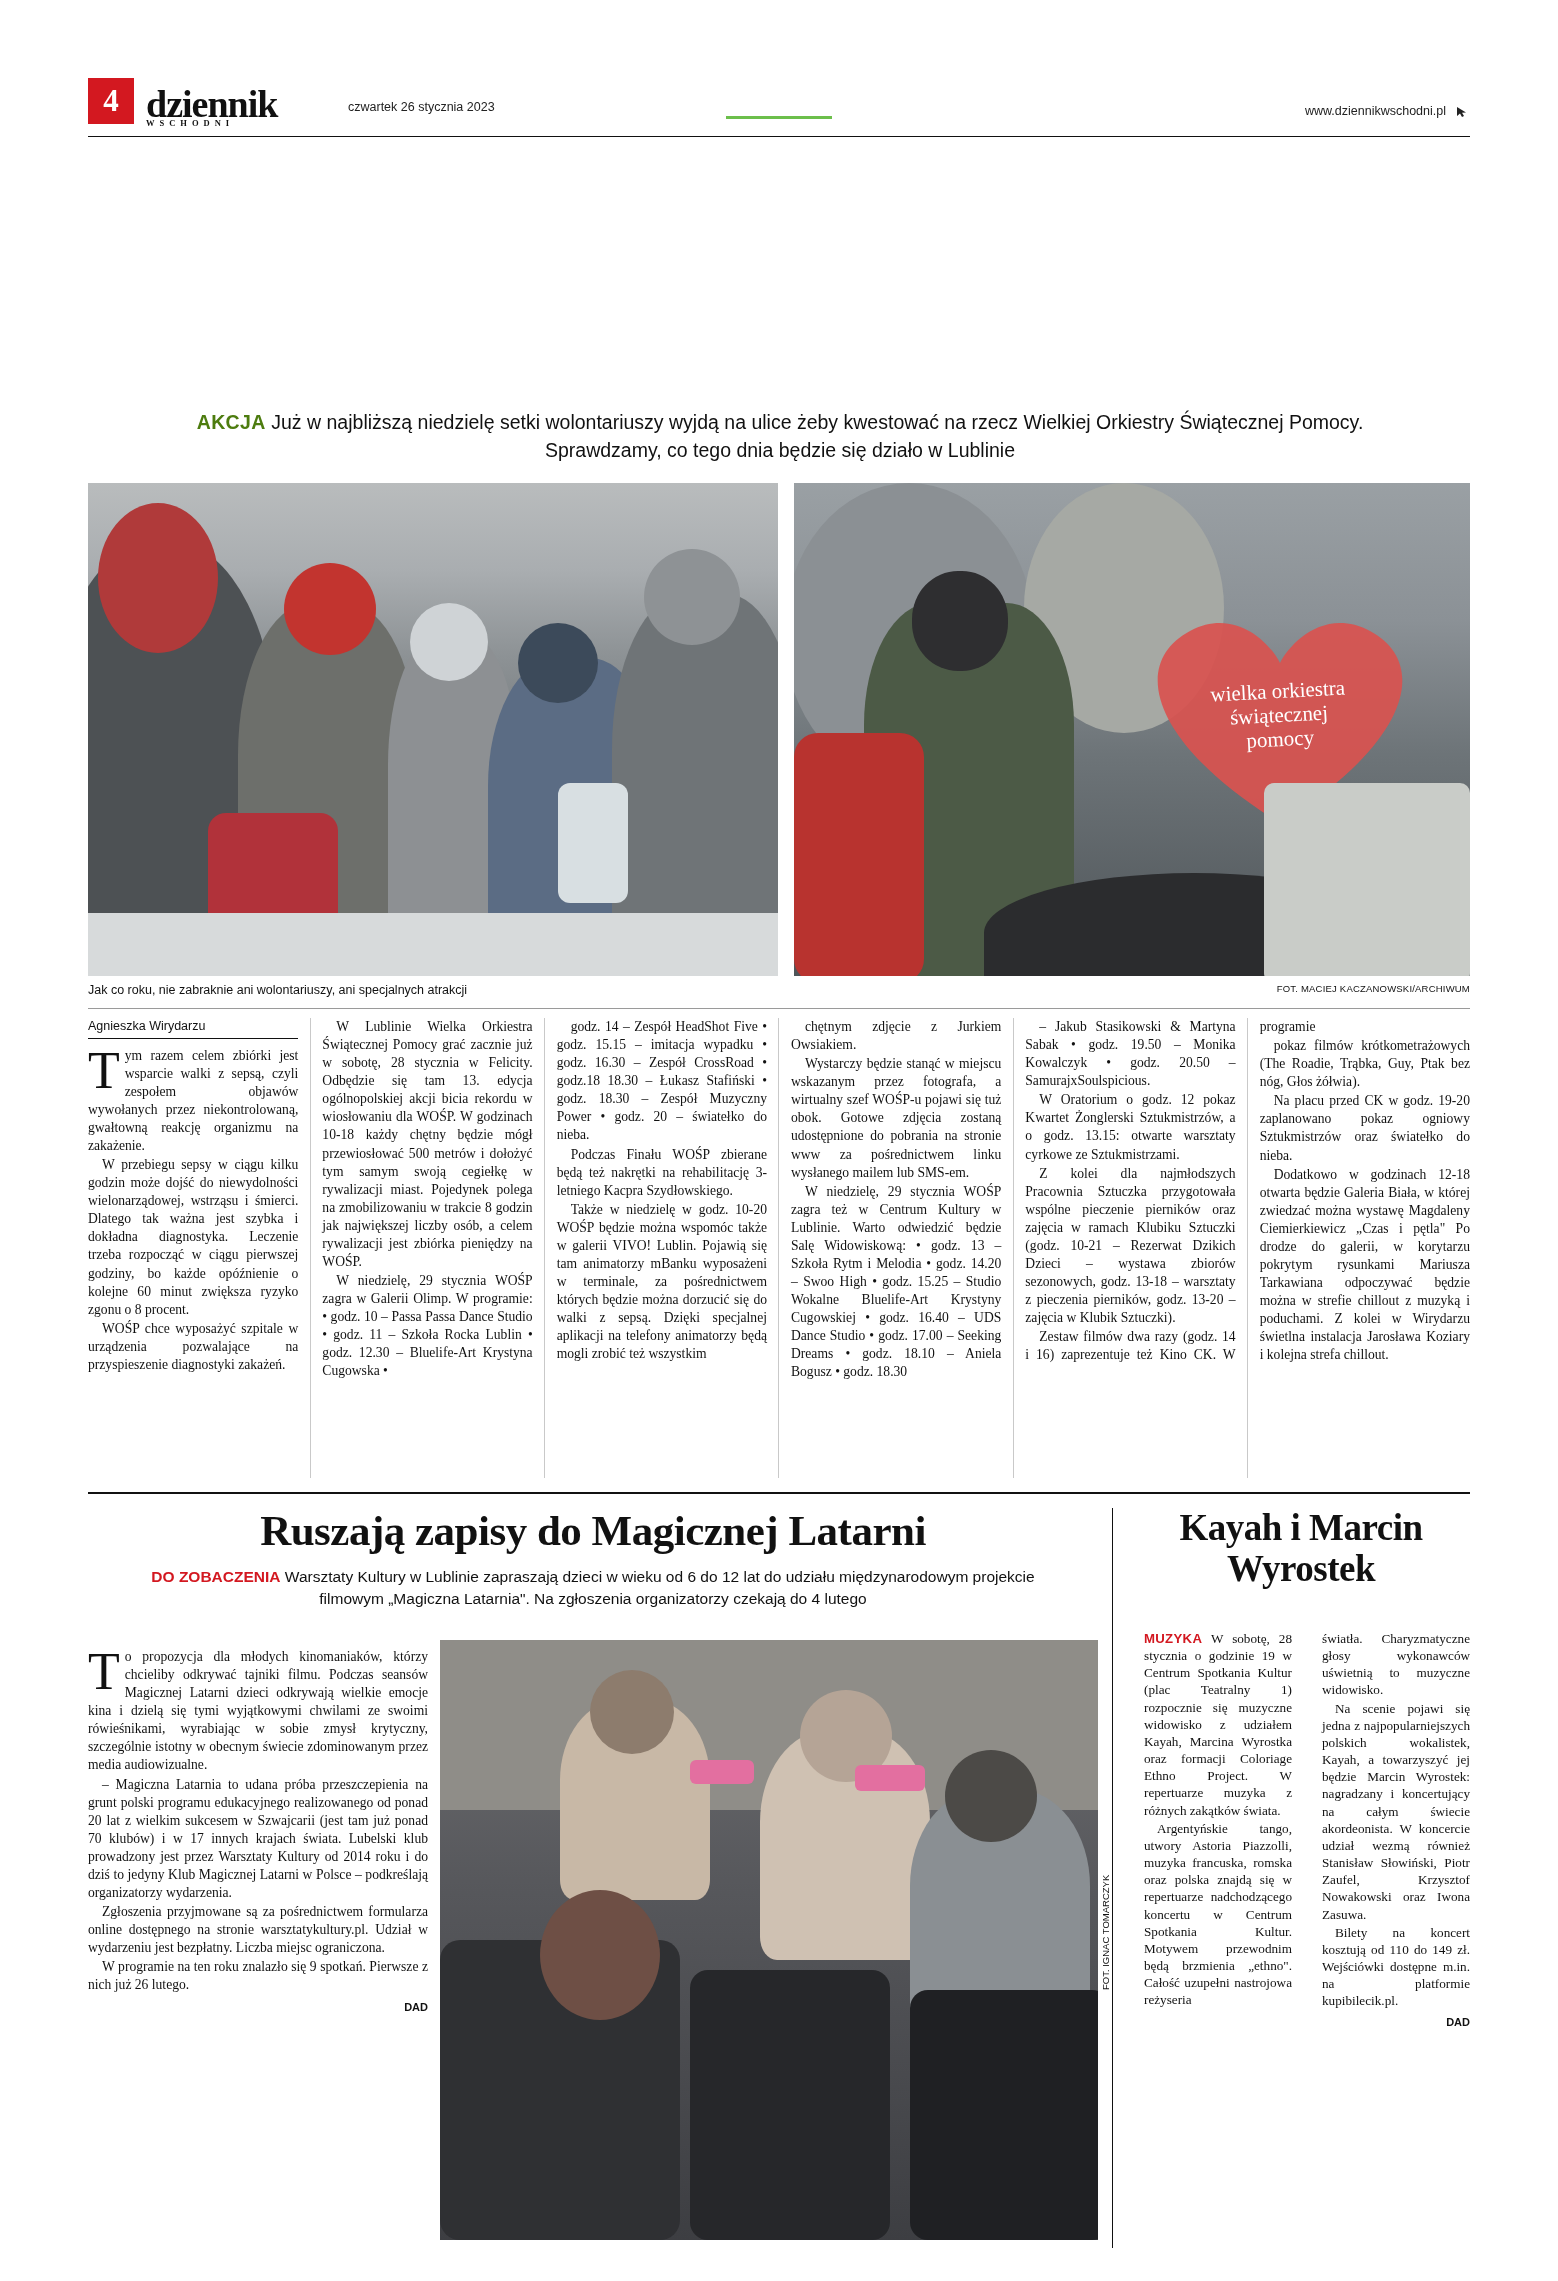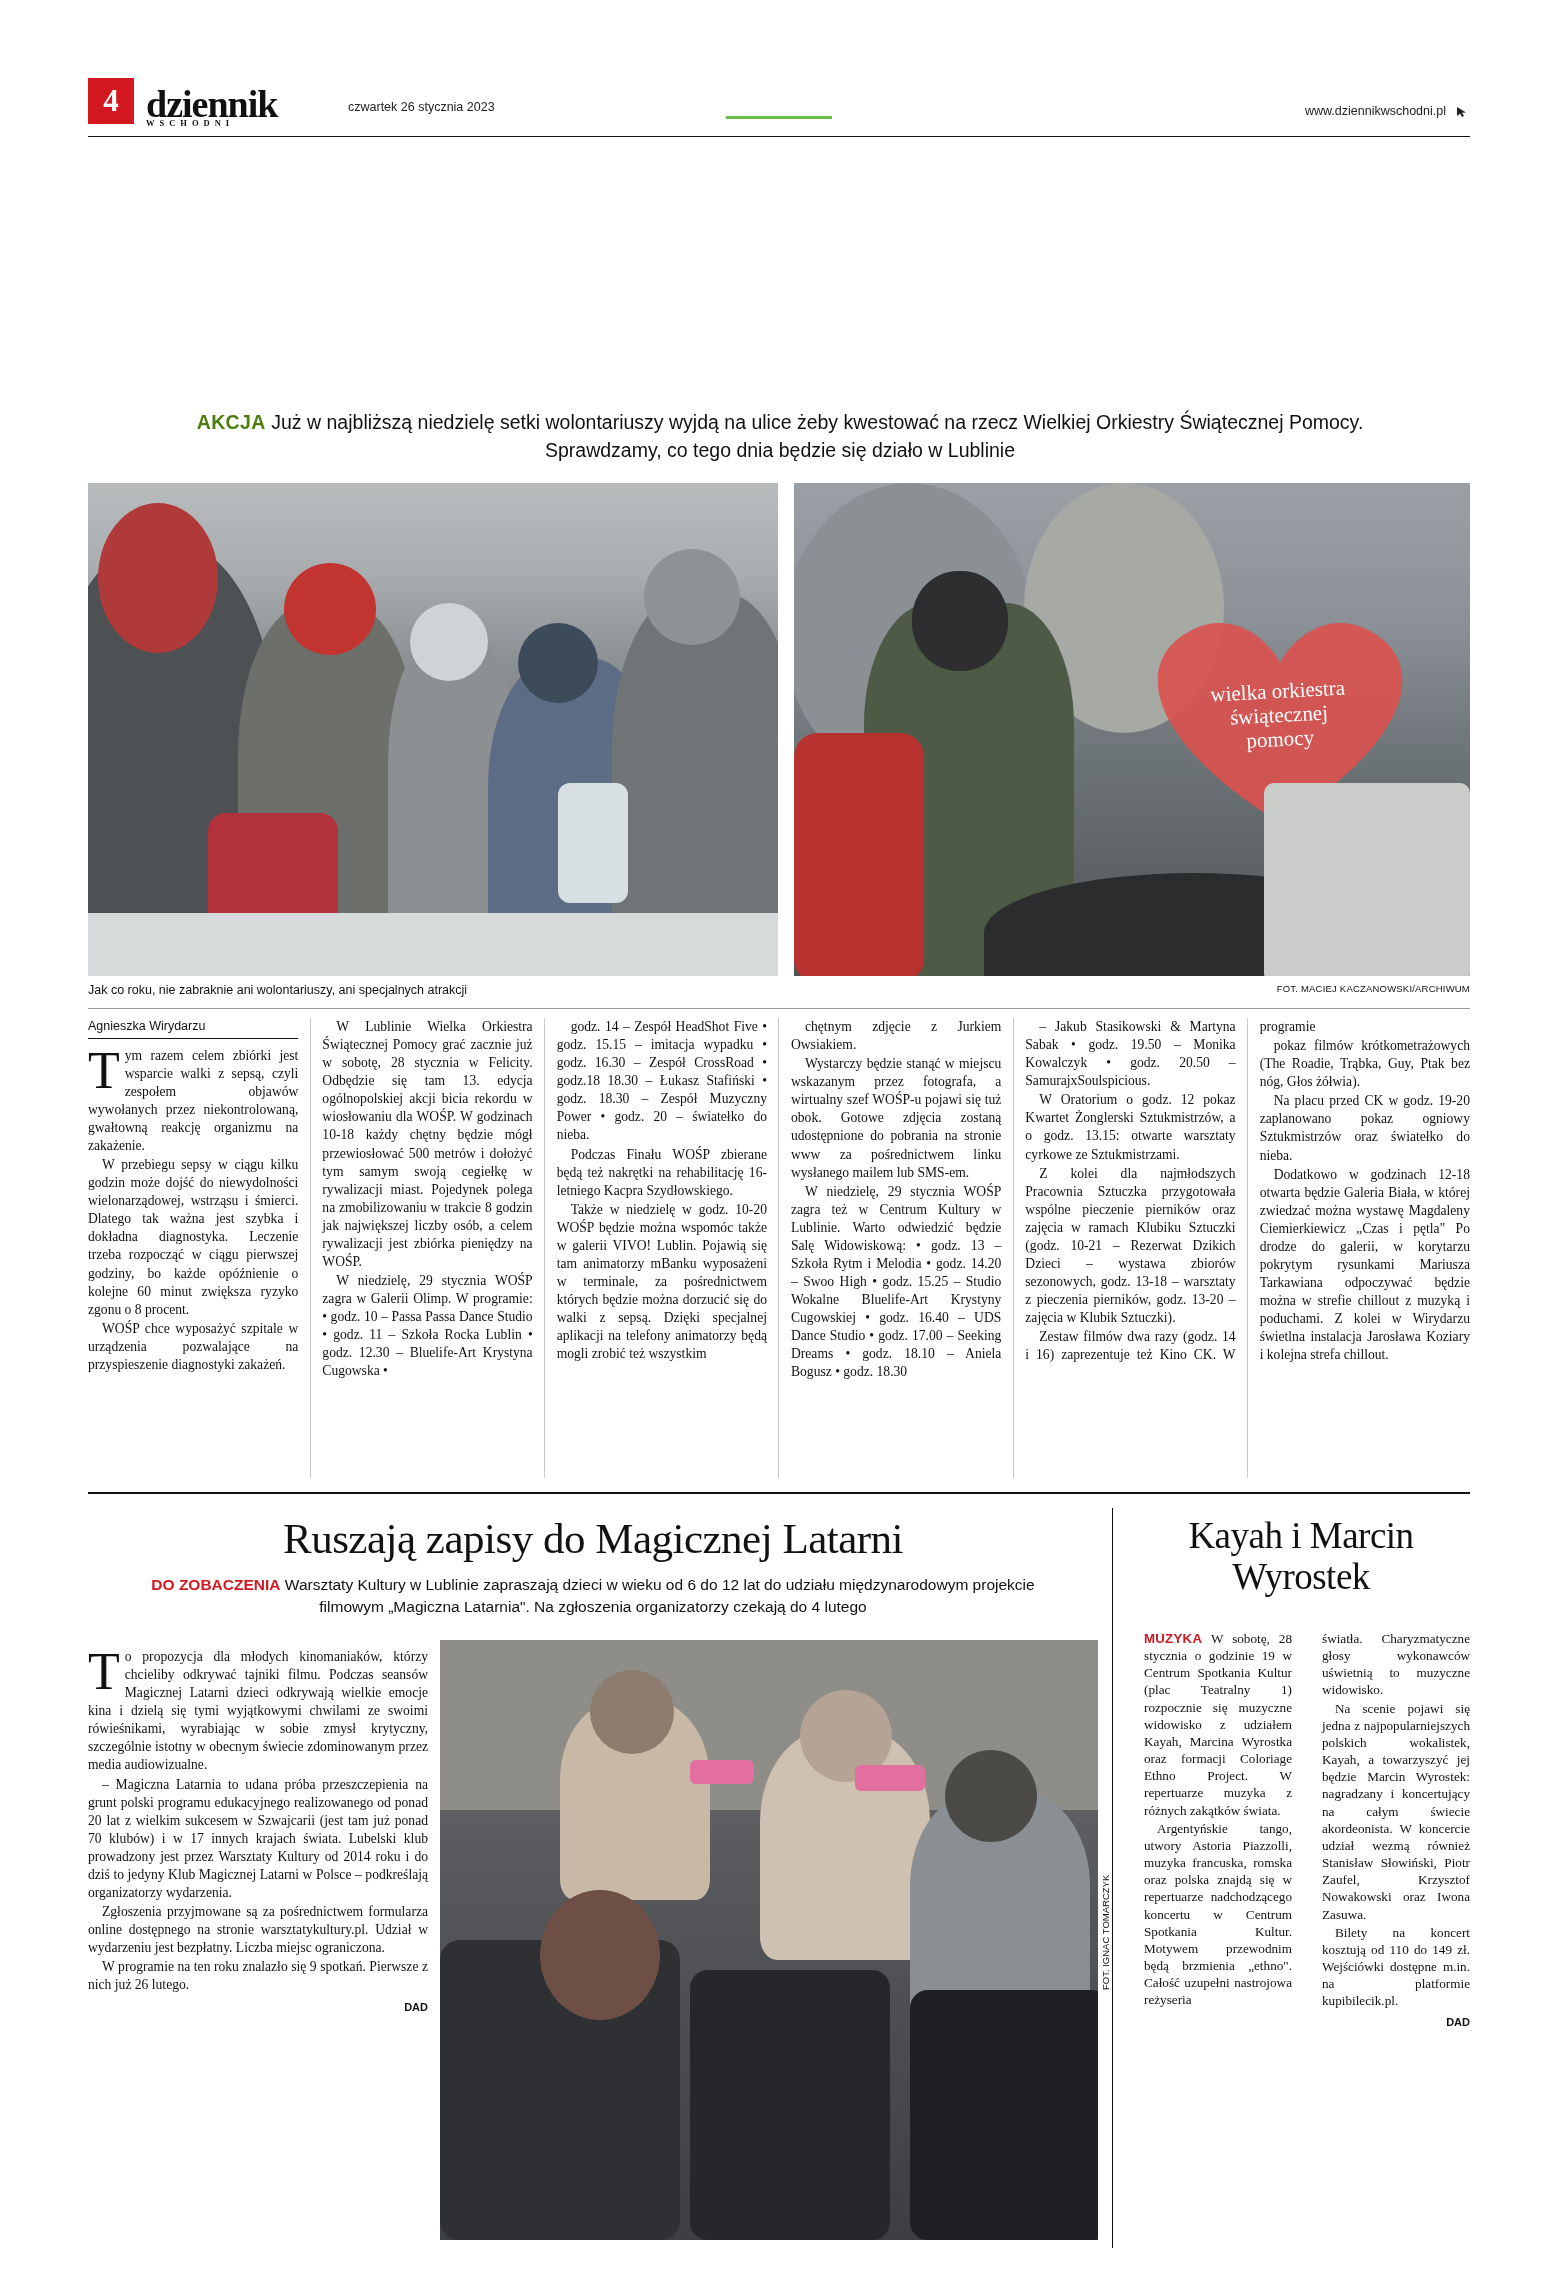--- a/index.html
+++ b/index.html
@@ -43,21 +43,21 @@
     font-size:13.6px;line-height:1.33;text-align:justify;hyphens:auto;}
   .cols p{margin:0 0 1px 0;text-indent:14px;}
   .cols p.first{text-indent:0;}
   .byline{font-family:"Liberation Sans",sans-serif;font-size:12.5px;border-bottom:1px solid #111;
     padding-bottom:3px;margin-bottom:8px;display:block;}
   .dropcap::first-letter{float:left;font-size:52px;line-height:40px;padding:4px 5px 0 0;font-weight:400;
     font-family:"Liberation Serif",serif;}
 
   
   .sec-rule{position:absolute;left:88px;width:1382px;height:2px;background:#111;}
-  h2.sub{font-family:"Liberation Serif",serif;font-weight:400;margin:8px;text-align:center;letter-spacing:-.5px;}
+  h2.sub{font-family:"Liberation Serif",serif;font-weight:700;margin:0;text-align:center;letter-spacing:-.5px;}
   .left-block{position:absolute;left:88px;top:1508px;width:1010px;}
   .right-block{position:absolute;left:1132px;top:1508px;width:338px;}
   .vrule{position:absolute;left:1112px;top:1508px;width:1px;height:740px;background:#111;}
 
   h2.h-left{font-size:43px;line-height:1.08;}
   h2.h-right{font-size:37px;line-height:1.1;}
   .lead2{font-family:"Liberation Sans",sans-serif;font-size:15.5px;line-height:1.42;text-align:center;margin:12px 34px 0 34px;}
   .lead2 b{color:#d31820;font-weight:700;}
 
   .lower-cols{position:absolute;left:88px;top:1648px;width:340px;font-size:13.6px;line-height:1.33;text-align:justify;hyphens:auto;}
@@ -151,21 +151,21 @@
   <div class="rule" style="left:88px;top:1008px;width:1382px;height:1px;background:#9a9a9a;"></div>
 
   <div class="cols">
     <span class="byline">Agnieszka Wirydarzu</span>
     <p class="first dropcap">Tym razem celem zbiórki jest wsparcie walki z sepsą, czyli zespołem objawów wywołanych przez niekontrolowaną, gwałtowną reakcję organizmu na zakażenie.</p>
     <p>W przebiegu sepsy w ciągu kilku godzin może dojść do niewydolności wielonarządowej, wstrząsu i śmierci. Dlatego tak ważna jest szybka i dokładna diagnostyka. Leczenie trzeba rozpocząć w ciągu pierwszej godziny, bo każde opóźnienie o kolejne 60 minut zwiększa ryzyko zgonu o 8 procent.</p>
     <p>WOŚP chce wyposażyć szpitale w urządzenia pozwalające na przyspieszenie diagnostyki zakażeń.</p>
     <p>W Lublinie Wielka Orkiestra Świątecznej Pomocy grać zacznie już w sobotę, 28 stycznia w Felicity. Odbędzie się tam 13. edycja ogólnopolskiej akcji bicia rekordu w wiosłowaniu dla WOŚP. W godzinach 10-18 każdy chętny będzie mógł przewiosłować 500 metrów i dołożyć tym samym swoją cegiełkę w rywalizacji miast. Pojedynek polega na zmobilizowaniu w trakcie 8 godzin jak największej liczby osób, a celem rywalizacji jest zbiórka pieniędzy na WOŚP.</p>
     <p>W niedzielę, 29 stycznia WOŚP zagra w Galerii Olimp. W programie: • godz. 10 – Passa Passa Dance Studio • godz. 11 – Szkoła Rocka Lublin • godz. 12.30 – Bluelife-Art Krystyna Cugowska •</p>
     <p>godz. 14 – Zespół HeadShot Five • godz. 15.15 – imitacja wypadku • godz. 16.30 – Zespół CrossRoad • godz.18 18.30 – Łukasz Stafiński • godz. 18.30 – Zespół Muzyczny Power • godz. 20 – światełko do nieba.</p>
-    <p>Podczas Finału WOŚP zbierane będą też nakrętki na rehabilitację 16-letniego Kacpra Szydłowskiego.</p>
+    <p>Podczas Finału WOŚP zbierane będą też nakrętki na rehabilitację 3-letniego Kacpra Szydłowskiego.</p>
     <p>Także w niedzielę w godz. 10-20 WOŚP będzie można wspomóc także w galerii VIVO! Lublin. Pojawią się tam animatorzy mBanku wyposażeni w terminale, za pośrednictwem których będzie można dorzucić się do walki z sepsą. Dzięki specjalnej aplikacji na telefony animatorzy będą mogli zrobić też wszystkim</p>
     <p>chętnym zdjęcie z Jurkiem Owsiakiem.</p>
     <p>Wystarczy będzie stanąć w miejscu wskazanym przez fotografa, a wirtualny szef WOŚP-u pojawi się tuż obok. Gotowe zdjęcia zostaną udostępnione do pobrania na stronie www za pośrednictwem linku wysłanego mailem lub SMS-em.</p>
     <p>W niedzielę, 29 stycznia WOŚP zagra też w Centrum Kultury w Lublinie. Warto odwiedzić będzie Salę Widowiskową: • godz. 13 – Szkoła Rytm i Melodia • godz. 14.20 – Swoo High • godz. 15.25 – Studio Wokalne Bluelife-Art Krystyny Cugowskiej • godz. 16.40 – UDS Dance Studio • godz. 17.00 – Seeking Dreams • godz. 18.10 – Aniela Bogusz • godz. 18.30</p>
     <p>– Jakub Stasikowski &amp; Martyna Sabak • godz. 19.50 – Monika Kowalczyk • godz. 20.50 – SamurajxSoulspicious.</p>
     <p>W Oratorium o godz. 12 pokaz Kwartet Żonglerski Sztukmistrzów, a o godz. 13.15: otwarte warsztaty cyrkowe ze Sztukmistrzami.</p>
     <p>Z kolei dla najmłodszych Pracownia Sztuczka przygotowała wspólne pieczenie pierników oraz zajęcia w ramach Klubiku Sztuczki (godz. 10-21 – Rezerwat Dzikich Dzieci – wystawa zbiorów sezonowych, godz. 13-18 – warsztaty z pieczenia pierników, godz. 13-20 – zajęcia w Klubik Sztuczki).</p>
     <p>Zestaw filmów dwa razy (godz. 14 i 16) zaprezentuje też Kino CK. W programie</p>
     <p>pokaz filmów krótkometrażowych (The Roadie, Trąbka, Guy, Ptak bez nóg, Głos żółwia).</p>
     <p>Na placu przed CK w godz. 19-20 zaplanowano pokaz ogniowy Sztukmistrzów oraz światełko do nieba.</p>

